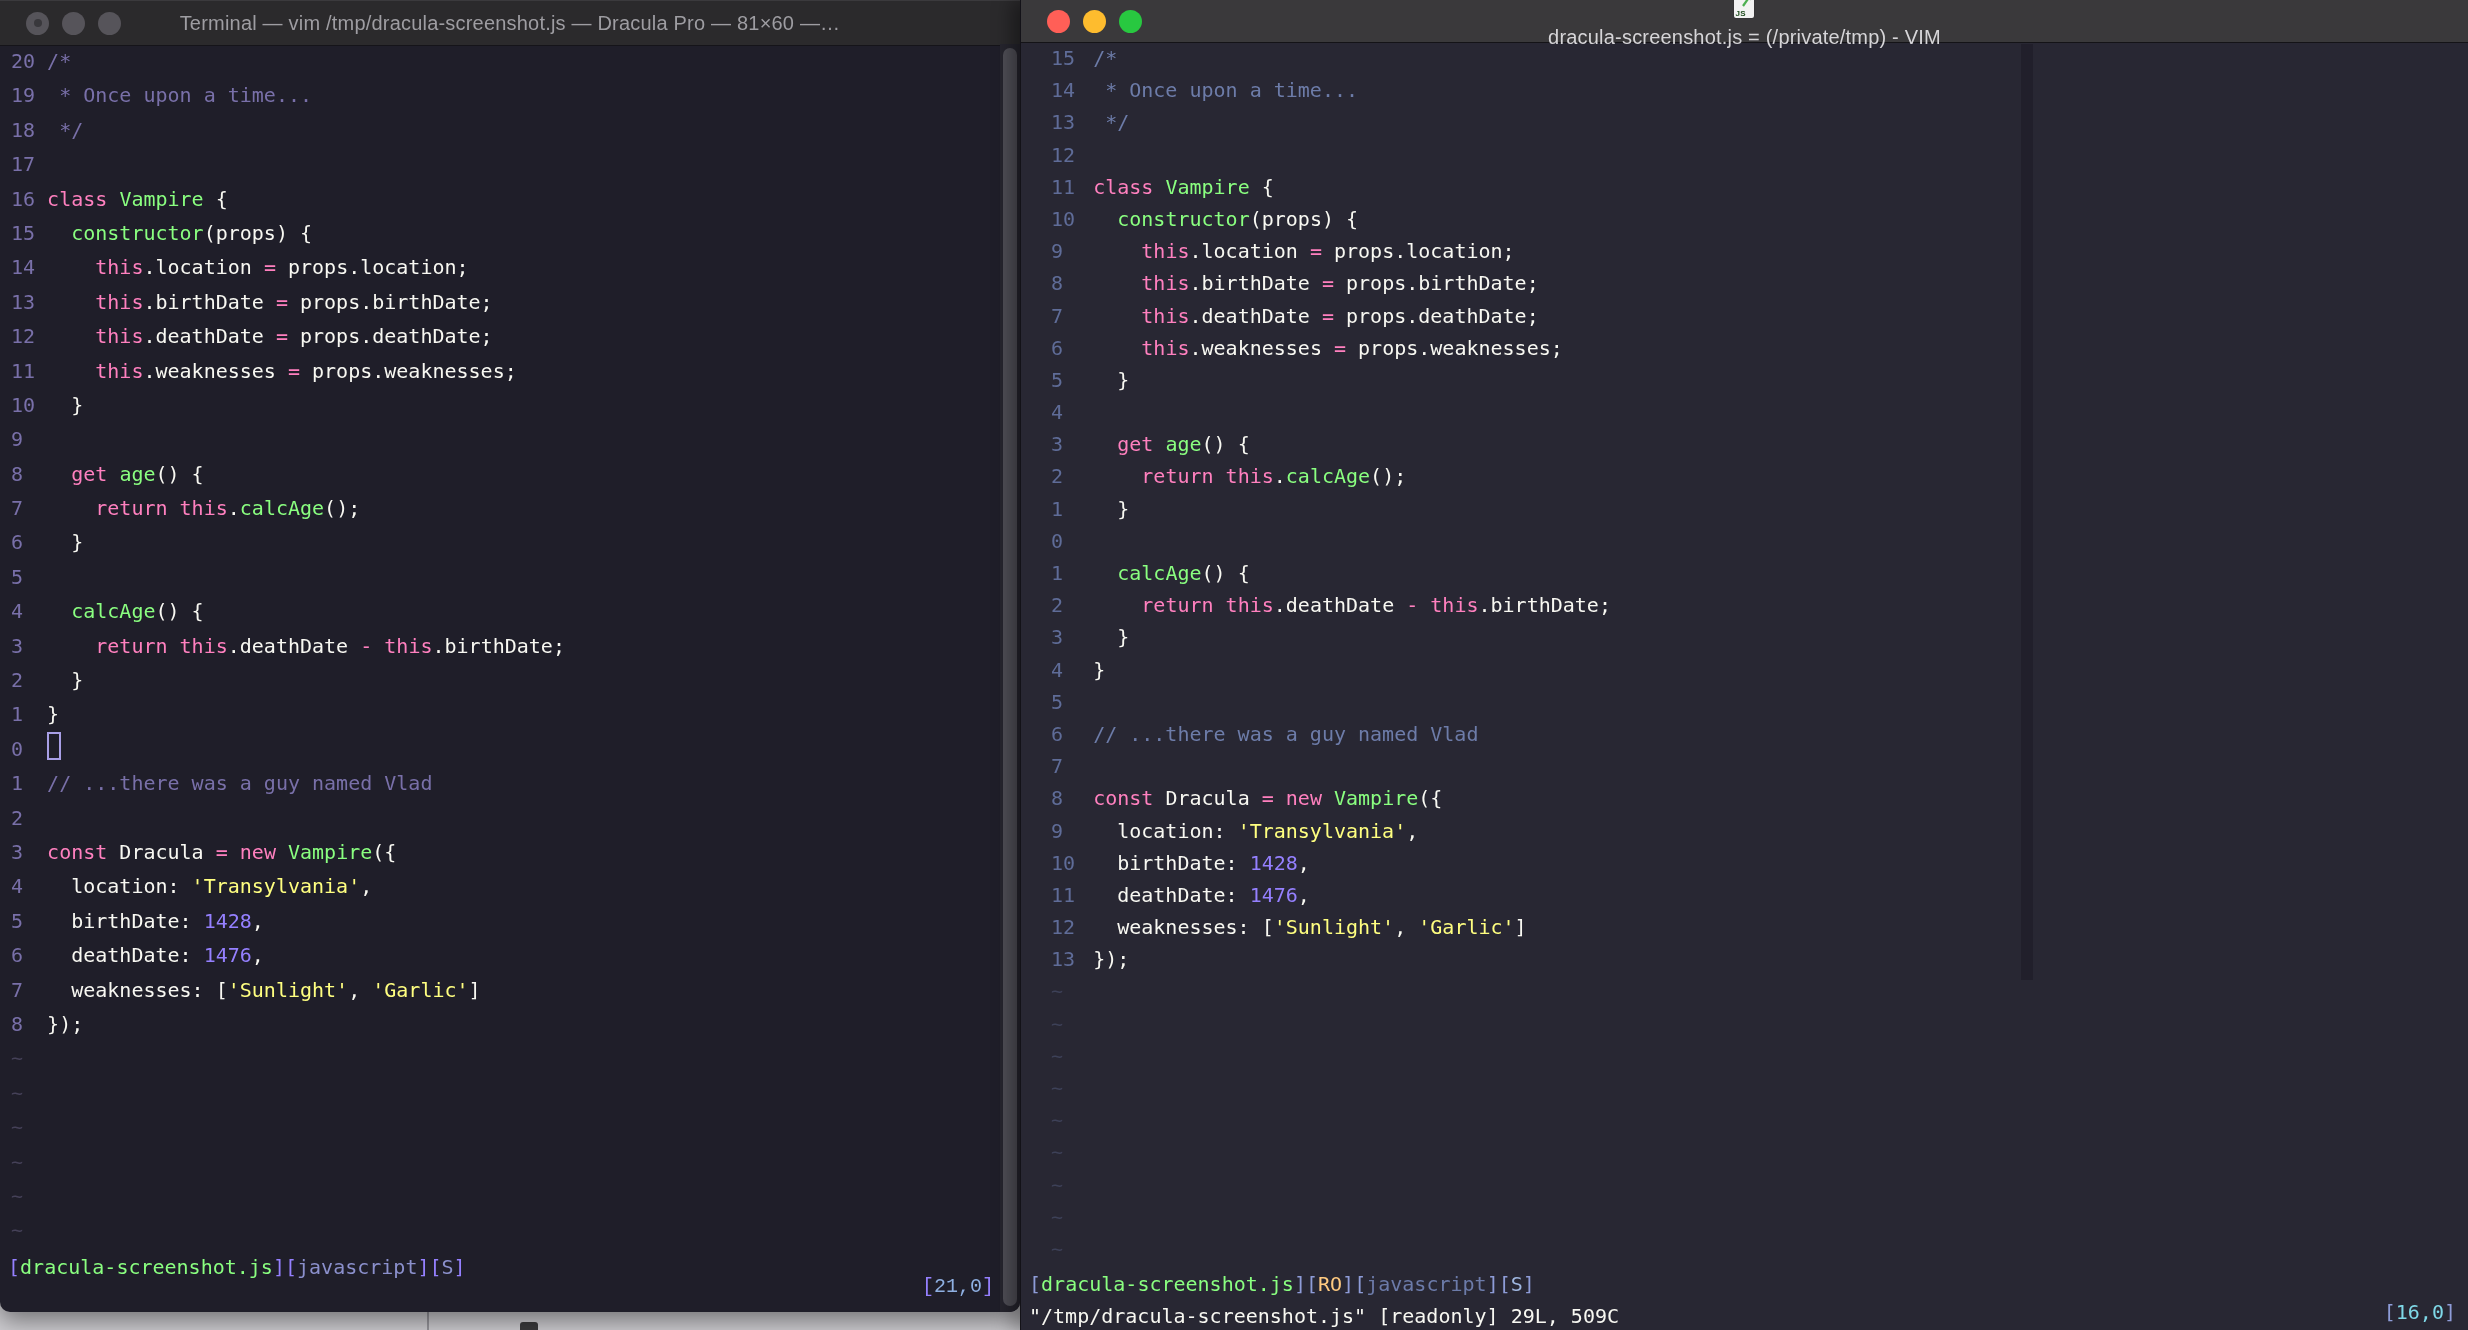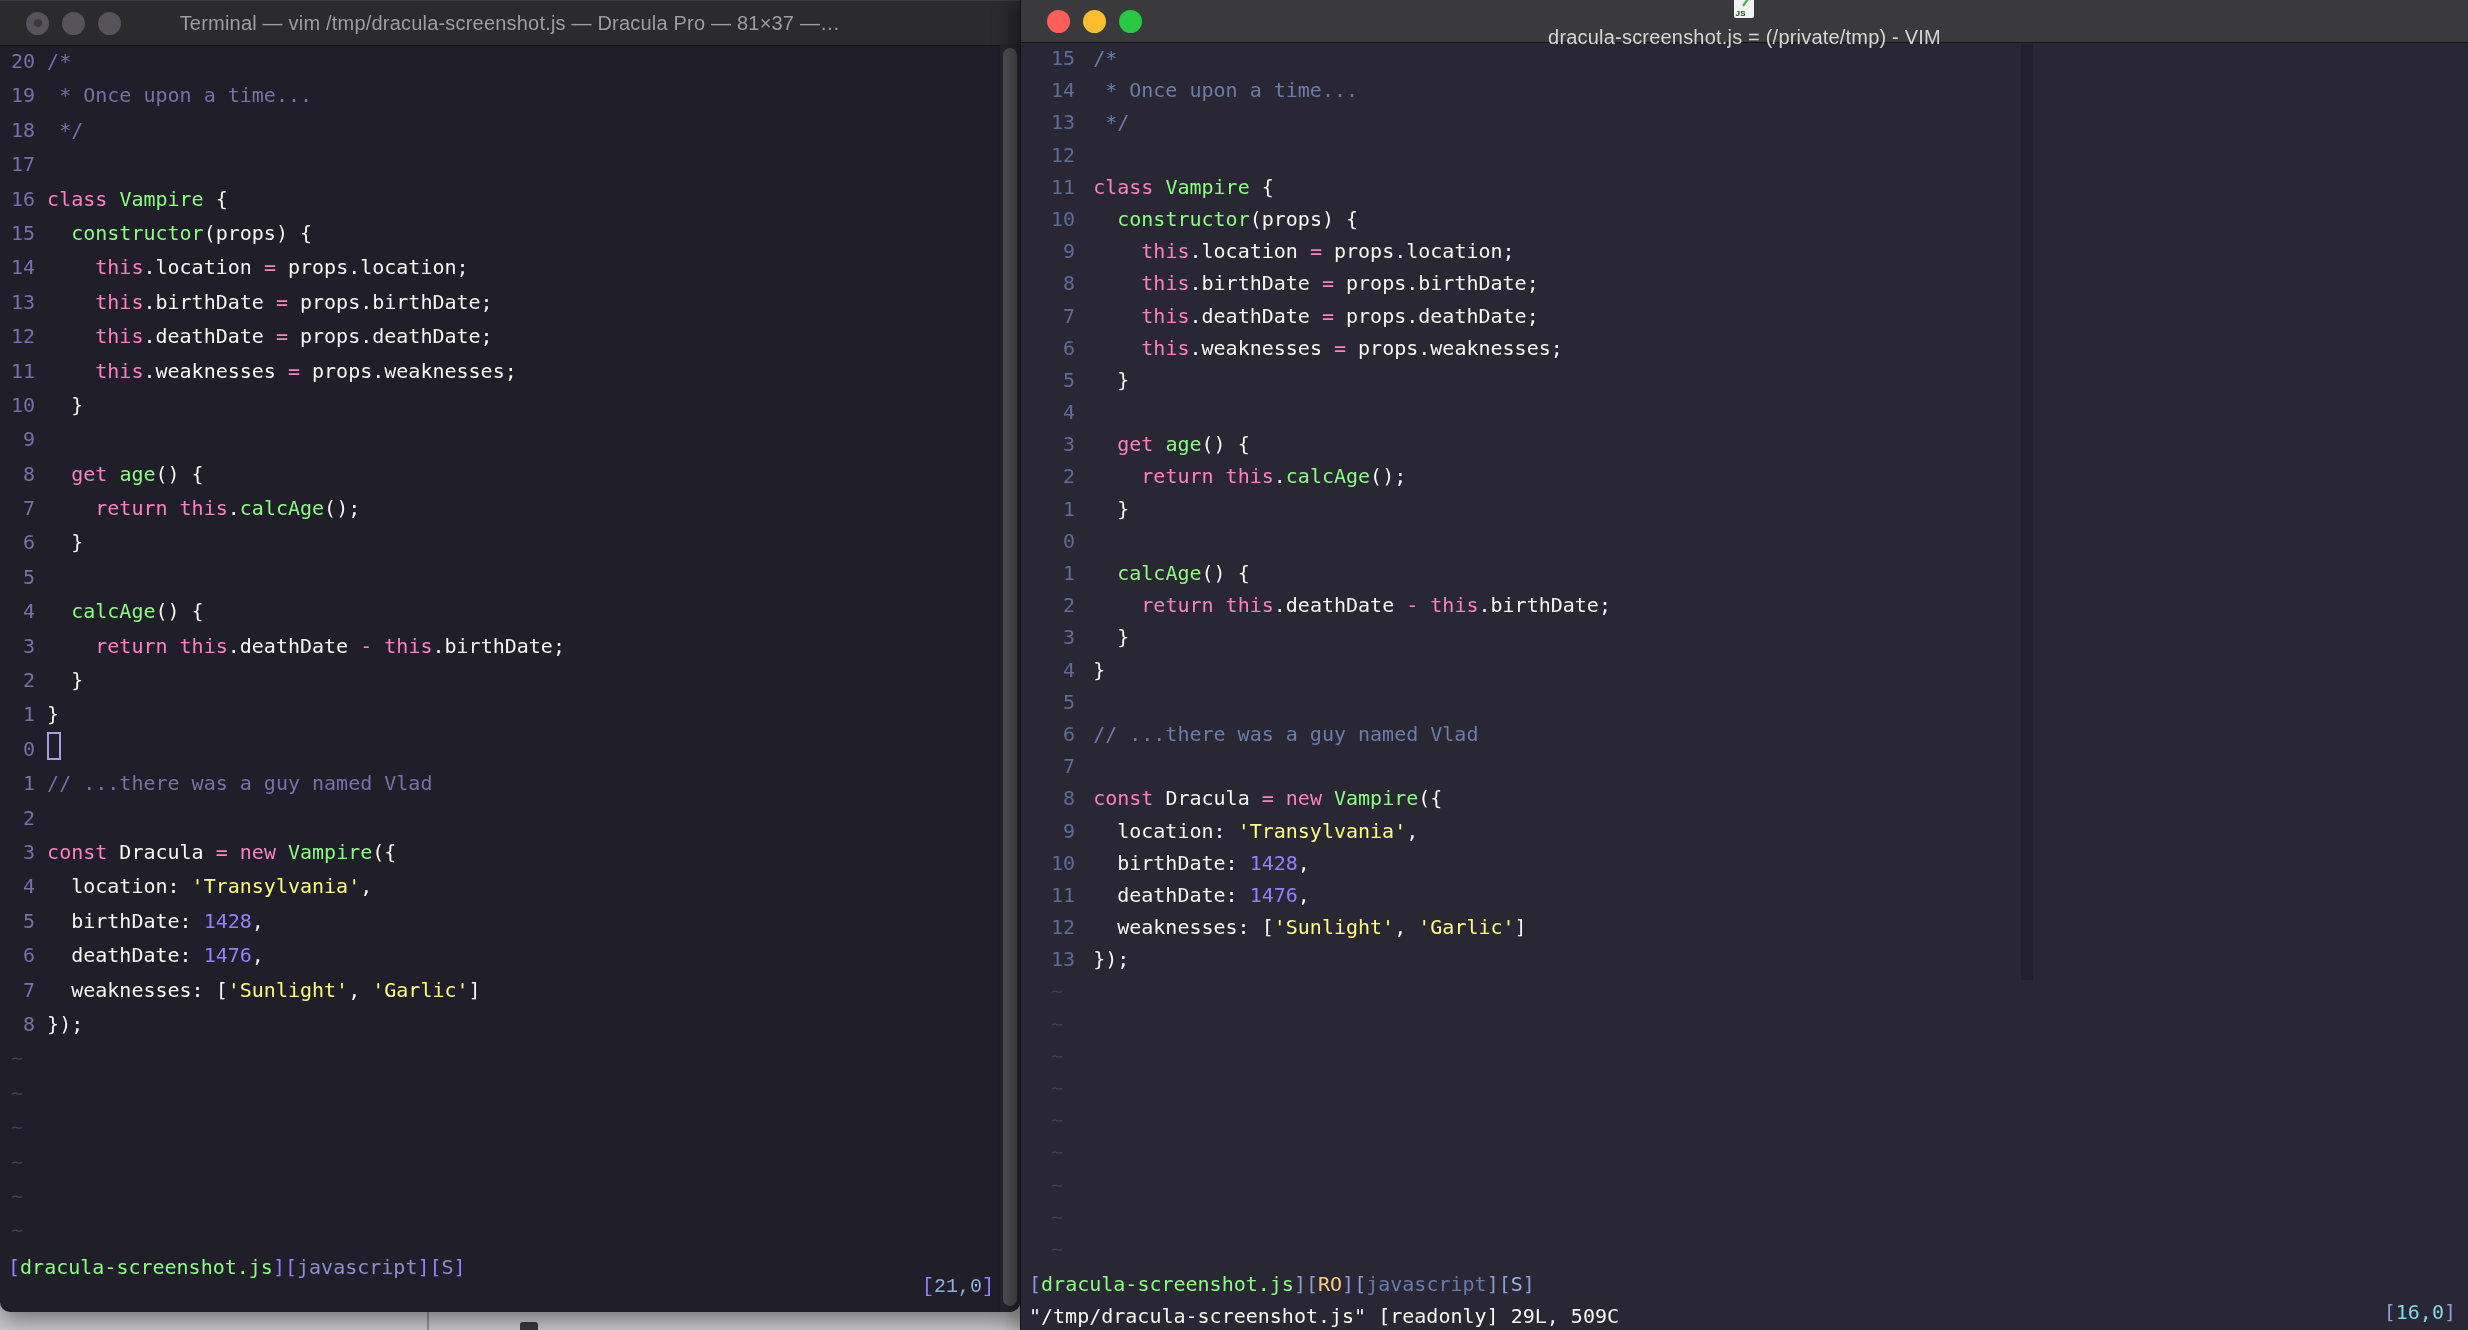--- a/index.html
+++ b/index.html
@@ -44,21 +44,21 @@
   .doc-icon svg{position:absolute;inset:0;}
   .doc-icon .js-label{position:absolute;left:1px;bottom:0px;font-size:8px;font-weight:bold;color:#1E4D1E;font-family:"Liberation Sans",sans-serif;}
   .colorcolumn{position:absolute;left:1000px;top:44px;width:12px;height:936px;background:var(--colorcolumn);}
 
   
   .code-area{position:absolute;left:0;right:20px;top:44px;font-family:"DejaVu Sans Mono","Liberation Mono",monospace;font-size:20px;}
   .rw .code-area{right:0;top:42px;}
   .code-row{white-space:pre;position:relative;}
   .lw .code-row{height:34.4px;line-height:34.4px;padding-left:11px;}
   .rw .code-row{height:32.2px;line-height:32.2px;padding-left:30px;}
-  .ln{display:inline-block;width:2ch;text-align:right;margin-right:1ch;}
+  .ln{display:inline-block;width:2ch;text-align:left;margin-right:1ch;}
   .rw .ln{margin-right:1.5ch;}
   .lw .ln{color:var(--left-num);}
   .rw .ln{color:var(--right-num);}
   .tok-fg{color:var(--fg);}
   .tok-pink{color:var(--pink);}
   .tok-green{color:var(--green);}
   .tok-yellow{color:var(--yellow);}
   .tok-purple{color:var(--purple);}
   .lw .tok-comment{color:var(--left-comment);}
   .rw .tok-comment{color:var(--right-comment);}
@@ -93,21 +93,21 @@
 
 <div class="window lw">
   <div class="titlebar">
     <div class="traffic">
       <div class="tl-btn">
           <div class="dot"></div>
         </div>
       <div class="tl-btn"></div>
       <div class="tl-btn"></div>
     </div>
-    <span class="title-text">Terminal — vim /tmp/dracula-screenshot.js — Dracula Pro — 81×37 —…</span>
+    <span class="title-text">Terminal — vim /tmp/dracula-screenshot.js — Dracula Pro — 81×60 —…</span>
   </div>
   <div class="code-area" id="left-code">
       <div class="code-row"><span class="ln">20</span><span class="tok tok-comment">/*</span></div>
       <div class="code-row"><span class="ln">19</span><span class="tok tok-comment"> * Once upon a time...</span></div>
       <div class="code-row"><span class="ln">18</span><span class="tok tok-comment"> */</span></div>
       <div class="code-row"><span class="ln">17</span></div>
       <div class="code-row"><span class="ln">16</span><span class="tok tok-pink">class</span><span class="tok tok-fg"> </span><span class="tok tok-green">Vampire</span><span class="tok tok-fg"> {</span></div>
       <div class="code-row"><span class="ln">15</span><span class="tok tok-fg">  </span><span class="tok tok-green">constructor</span><span class="tok tok-fg">(props) {</span></div>
       <div class="code-row"><span class="ln">14</span><span class="tok tok-fg">    </span><span class="tok tok-pink">this</span><span class="tok tok-fg">.location </span><span class="tok tok-pink">=</span><span class="tok tok-fg"> props.location;</span></div>
       <div class="code-row"><span class="ln">13</span><span class="tok tok-fg">    </span><span class="tok tok-pink">this</span><span class="tok tok-fg">.birthDate </span><span class="tok tok-pink">=</span><span class="tok tok-fg"> props.birthDate;</span></div>

